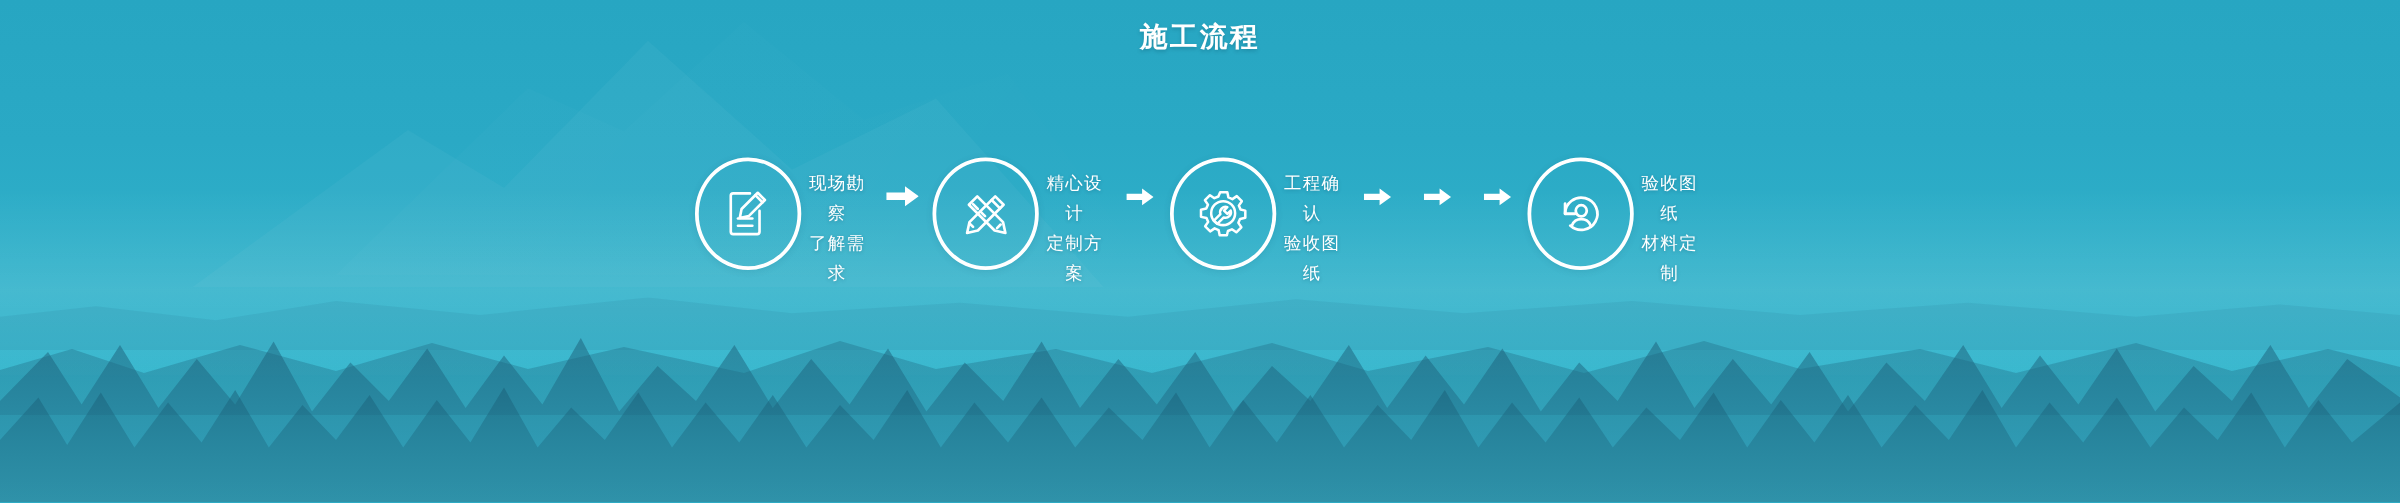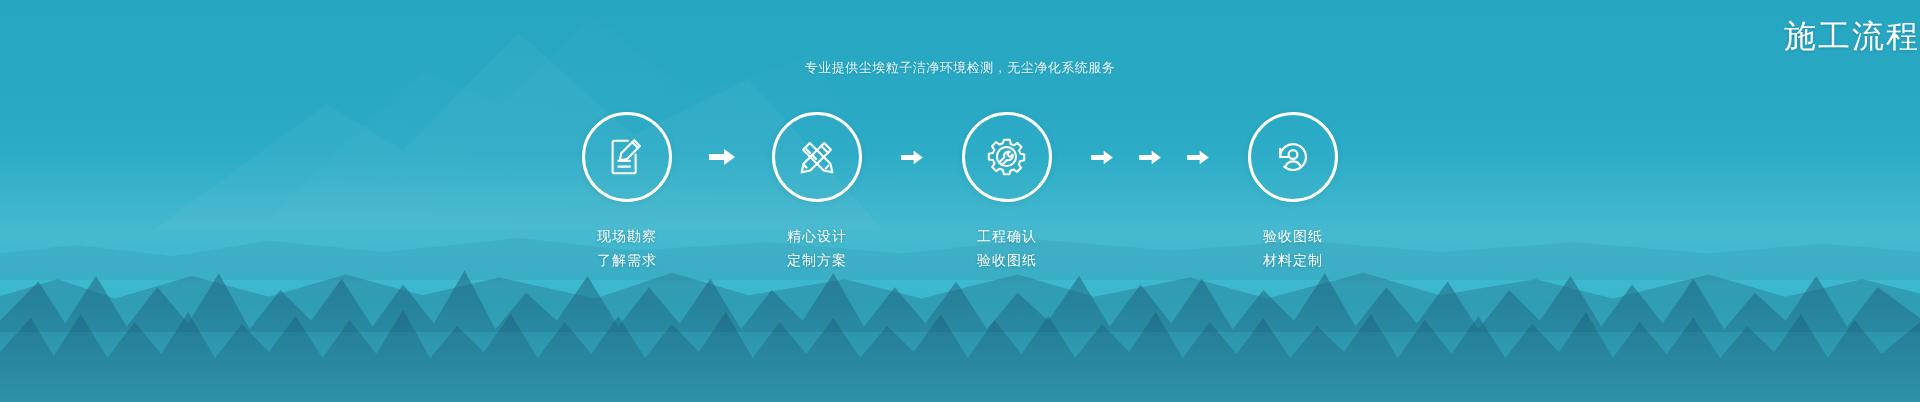--- a/index.html
+++ b/index.html
@@ -62,24 +62,24 @@
   .bottom-mist{
     bottom:0; height:120px;
     background: linear-gradient(180deg, rgba(60,190,215,0.00) 0%, rgba(60,190,215,0.28) 60%, rgba(70,200,222,0.38) 100%);
   }
 
   
   .content{ position:relative; z-index:5; width:1920px; height:402px; }
 
   .title{
     position:absolute; top:15px; left:0; width:100%;
-    text-align:right;
+    text-align:center;
     color:#ffffff;
-    font-size:32px;
-    font-weight:normal;
+    font-size:22px;
+    font-weight:bold;
     letter-spacing:2px;
     text-shadow:0 1px 3px rgba(0,60,80,0.25);
   }
   .subtitle{
     position:absolute; top:59px; left:0; width:100%;
     text-align:center;
     color:#eaf8fc;
     font-size:13px;
     letter-spacing:.5px;
     text-shadow:0 1px 2px rgba(0,60,80,0.2);
@@ -91,21 +91,20 @@
     left:50%;
     transform:translateX(-50%);
     display:flex;
     align-items:flex-start;
     justify-content:center;
   }
 
   .step{
     width:142px;
     display:flex;
-    flex-direction:column;
     align-items:center;
   }
   .circle{
     width:90px; height:90px;
     border:3px solid #ffffff;
     border-radius:50%;
     display:flex; align-items:center; justify-content:center;
     box-shadow:0 1px 6px rgba(0,70,95,0.12);
   }
   .circle svg{ display:block; }
@@ -140,21 +139,20 @@
   <div class="bg-layer haze"></div>
   <div class="bg-layer ridge-far"></div>
   <div class="bg-layer ridge-mid"></div>
   <div class="bg-layer forest-near"></div>
   <div class="bg-layer forest-front"></div>
   <div class="bg-layer bottom-mist"></div>
 
   <div class="content">
 
     <div class="title">施工流程</div>
-    <div class="subtitle">专业提供尘埃粒子洁净环境检测，无尘净化系统服务</div>
 
     <div class="steps">
 
       <div class="step">
         <div class="circle">
           <span>
             <svg width="46" height="46" viewBox="0 0 48 48" fill="none" stroke="#ffffff" stroke-width="2.2" stroke-linecap="round" stroke-linejoin="round">
               <path d="M33 21.5V39a2 2 0 0 1-2 2H11a2 2 0 0 1-2-2V9a2 2 0 0 1 2-2h14"></path>
               <path d="M15 28h12"></path>
               <path d="M15 34h12"></path>

